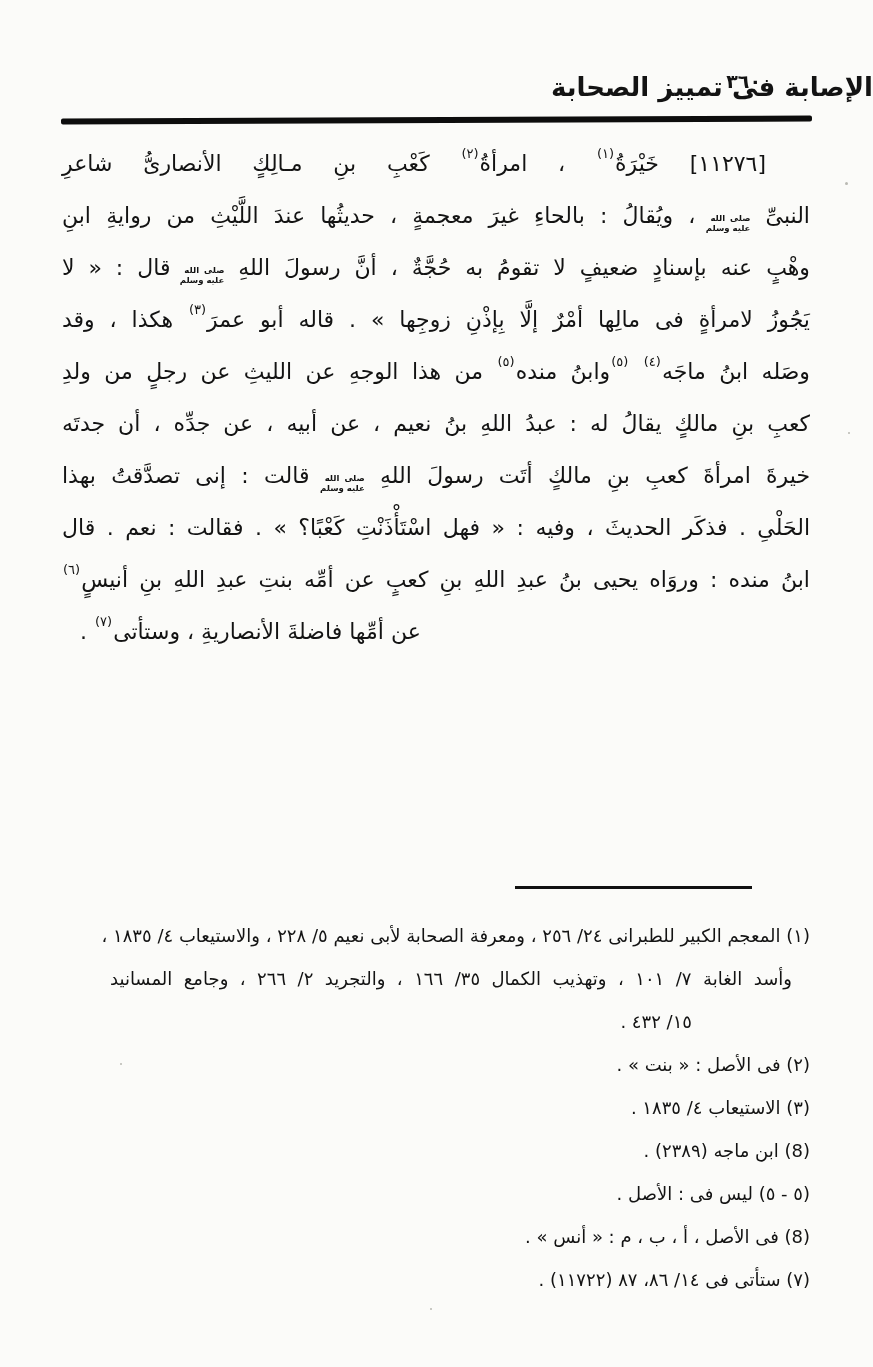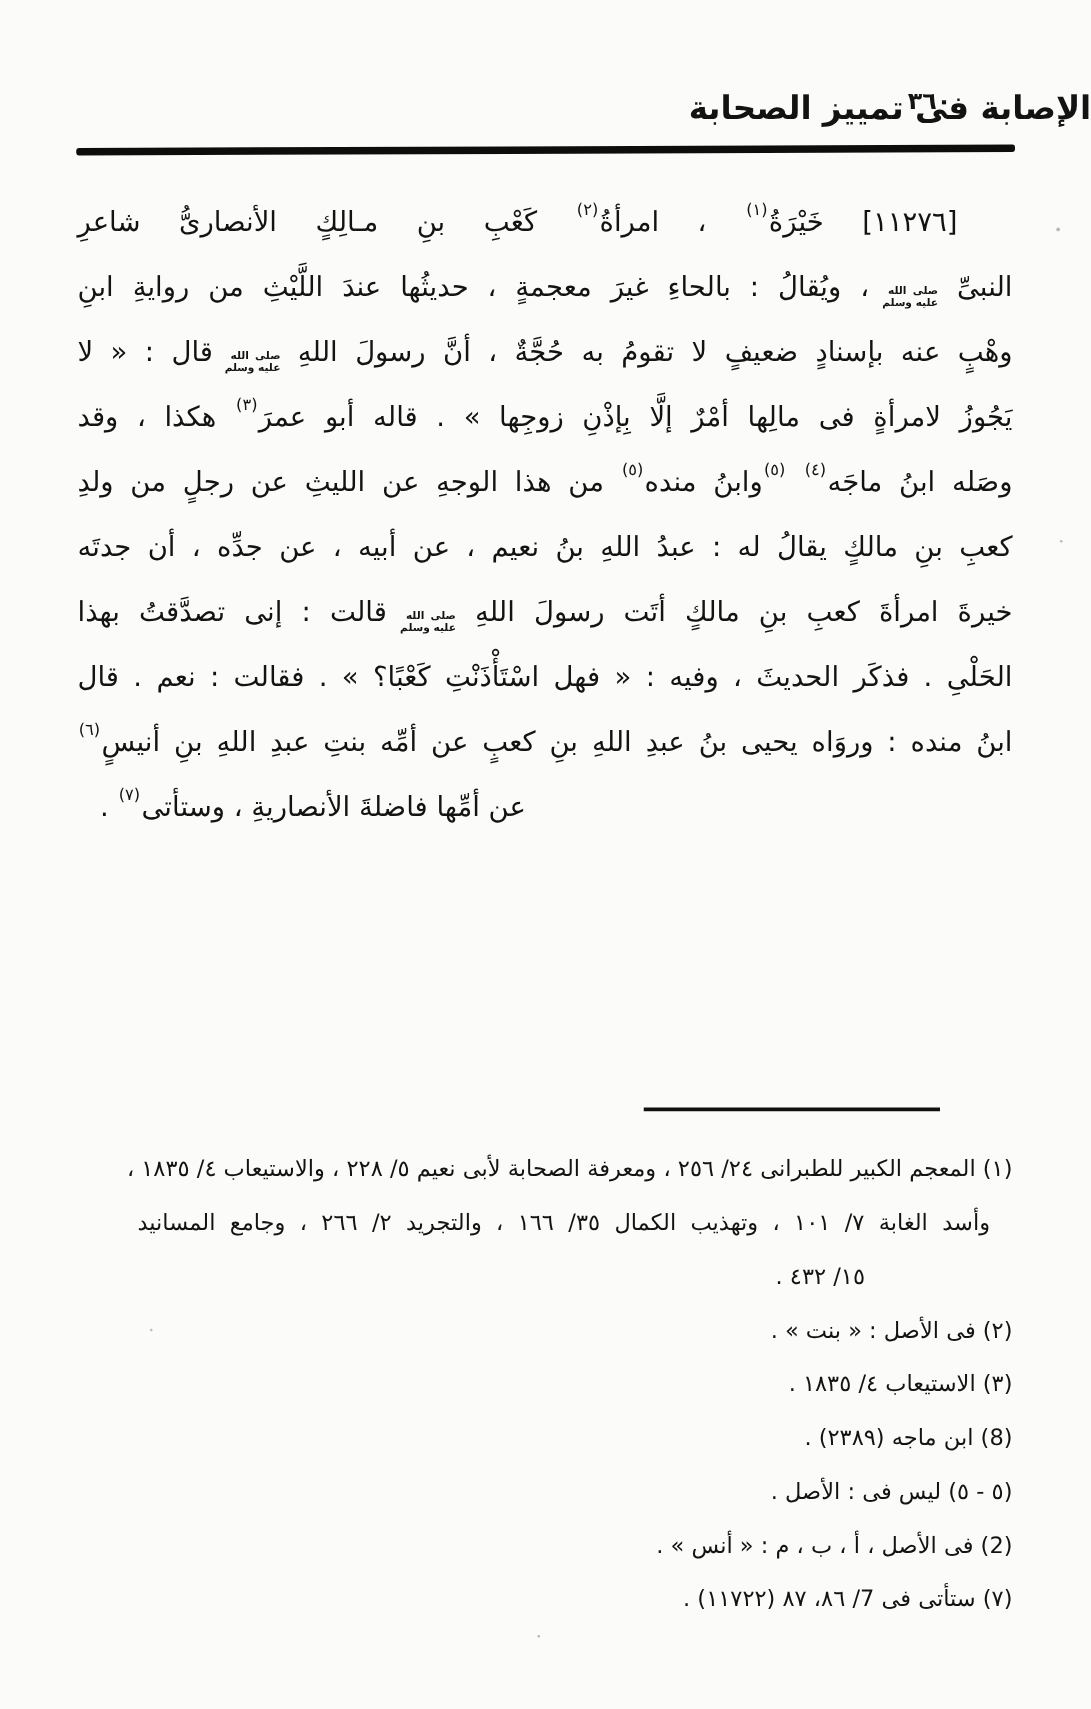--- a/index.html
+++ b/index.html
@@ -25,21 +25,21 @@
     font-size:19px;font-weight:bold;
   }
   .header-rule{
     position:absolute;top:117px;left:61px;width:751px;height:6px;
     background:#0d0d0d;border-radius:2px;
     transform:rotate(-0.22deg);
   }
 
   
   .entry{
-    position:absolute;top:153px;right:63px;width:748px;
+    position:absolute;top:138px;right:63px;width:748px;
     direction:rtl;
     font-size:22px;
     line-height:52px;
     margin-left:20px;
   }
   .tline{
     height:52px;
     text-align:justify;
     text-align-last:justify;
     white-space:nowrap;
@@ -122,22 +122,22 @@
   <div class="fn-rule"></div>
 
   <div class="footnotes" id="footnote-lines">
       <div class="fline full">(١) المعجم الكبير للطبرانى ٢٤/ ٢٥٦ ، ومعرفة الصحابة لأبى نعيم ٥/ ٢٢٨ ، والاستيعاب ٤/ ١٨٣٥ ،</div>
       <div class="fline full indent1">وأسد الغابة ٧/ ١٠١ ، وتهذيب الكمال ٣٥/ ١٦٦ ، والتجريد ٢/ ٢٦٦ ، وجامع المسانيد</div>
       <div class="fline cont">١٥/ ٤٣٢ .</div>
       <div class="fline">(٢) فى الأصل : « بنت » .</div>
       <div class="fline">(٣) الاستيعاب ٤/ ١٨٣٥ .</div>
       <div class="fline">(8) ابن ماجه (٢٣٨٩) .</div>
       <div class="fline">(٥ - ٥) ليس فى : الأصل .</div>
-      <div class="fline">(2) فى الأصل ، أ ، ب ، م : « أنس » .</div>
-      <div class="fline">(٧) ستأتى فى 7/ ٨٦، ٨٧ (١١٧٢٢) .</div>
+      <div class="fline">(8) فى الأصل ، أ ، ب ، م : « أنس » .</div>
+      <div class="fline">(٧) ستأتى فى ١٤/ ٨٦، ٨٧ (١١٧٢٢) .</div>
     </div>
 
   <div class="speck" style="top:182px;left:845px"></div>
   <div class="speck" style="top:432px;left:848px;width:2px;height:2px"></div>
   <div class="speck" style="top:1063px;left:120px;width:2px;height:2px"></div>
   <div class="speck" style="top:1308px;left:430px;width:2px;height:2px"></div>
 
 </div>
 
 </body></html>

